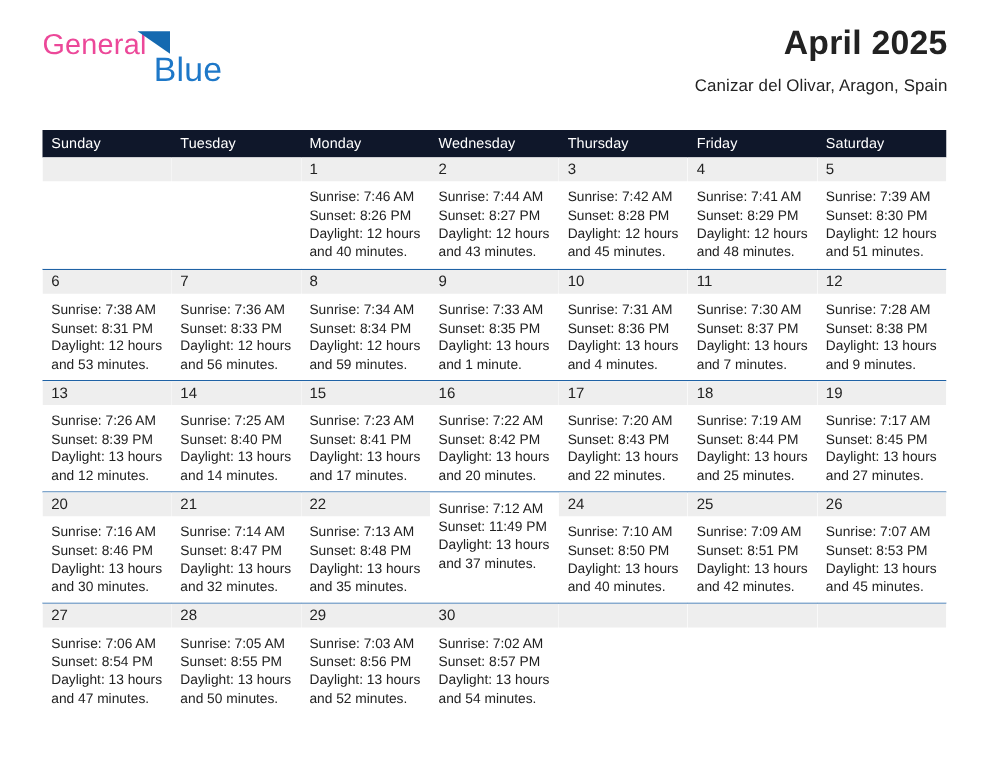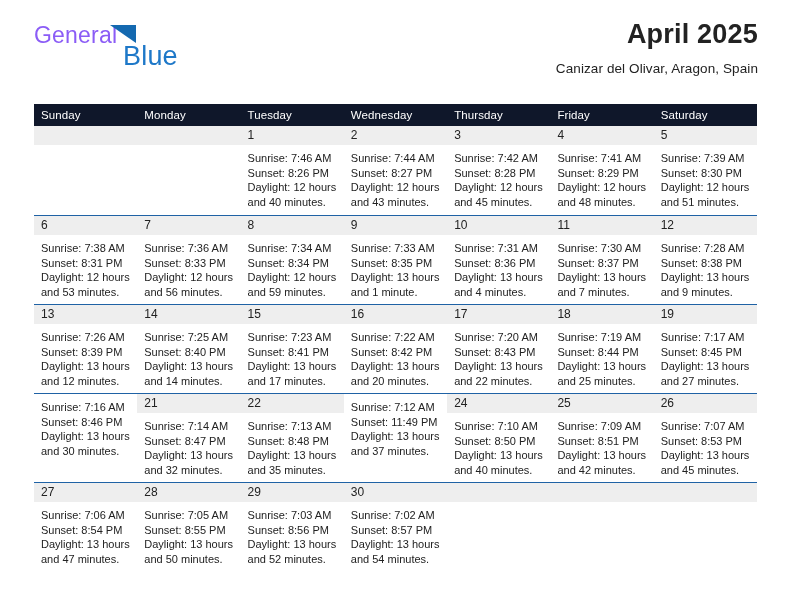--- a/index.html
+++ b/index.html
@@ -33,21 +33,21 @@
     top: 22px;
     width: 200px;
     height: 48px;
   }
   .logo-general {
     position: absolute;
     left: 0;
     top: 0;
     font-size: 23px;
     letter-spacing: .2px;
-    color: #8b5cf6;
+    color: #ec4899;
     font-family: "Liberation Sans", sans-serif;
   }
   .logo-tri {
     position: absolute;
     left: 76px;
     top: 3px;
     width: 0;
     height: 0;
     border-top: 18px solid #1469b0;
     border-right: 0 solid transparent;
@@ -159,22 +159,22 @@
     <div class="title-block">
       <div class="cal-title">April 2025</div>
       <div class="cal-subtitle">Canizar del Olivar, Aragon, Spain</div>
     </div>
 
   </div>
 
   <div class="calendar">
     <div class="weekday-row" id="weekday-row">
         <div class="weekday">Sunday</div>
+        <div class="weekday">Tuesday</div>
         <div class="weekday">Monday</div>
-        <div class="weekday">Tuesday</div>
         <div class="weekday">Wednesday</div>
         <div class="weekday">Thursday</div>
         <div class="weekday">Friday</div>
         <div class="weekday">Saturday</div>
       </div>
     <div id="weeks-container">
         <div class="week-row">
           <div class="day-cell">
             <div class="day-number-band"></div>
             <div class="day-body">
@@ -364,20 +364,21 @@
             <div class="day-body">
               <div class="day-line">Sunrise: 7:17 AM</div>
               <div class="day-line">Sunset: 8:45 PM</div>
               <div class="day-line">Daylight: 13 hours</div>
               <div class="day-line">and 27 minutes.</div>
             </div>
           </div>
         </div>
         <div class="week-row">
           <div class="day-cell">
+            <div class="day-number-band">20</div>
             <div class="day-body">
               <div class="day-line">Sunrise: 7:16 AM</div>
               <div class="day-line">Sunset: 8:46 PM</div>
               <div class="day-line">Daylight: 13 hours</div>
               <div class="day-line">and 30 minutes.</div>
             </div>
           </div>
           <div class="day-cell">
             <div class="day-number-band">21</div>
             <div class="day-body">

